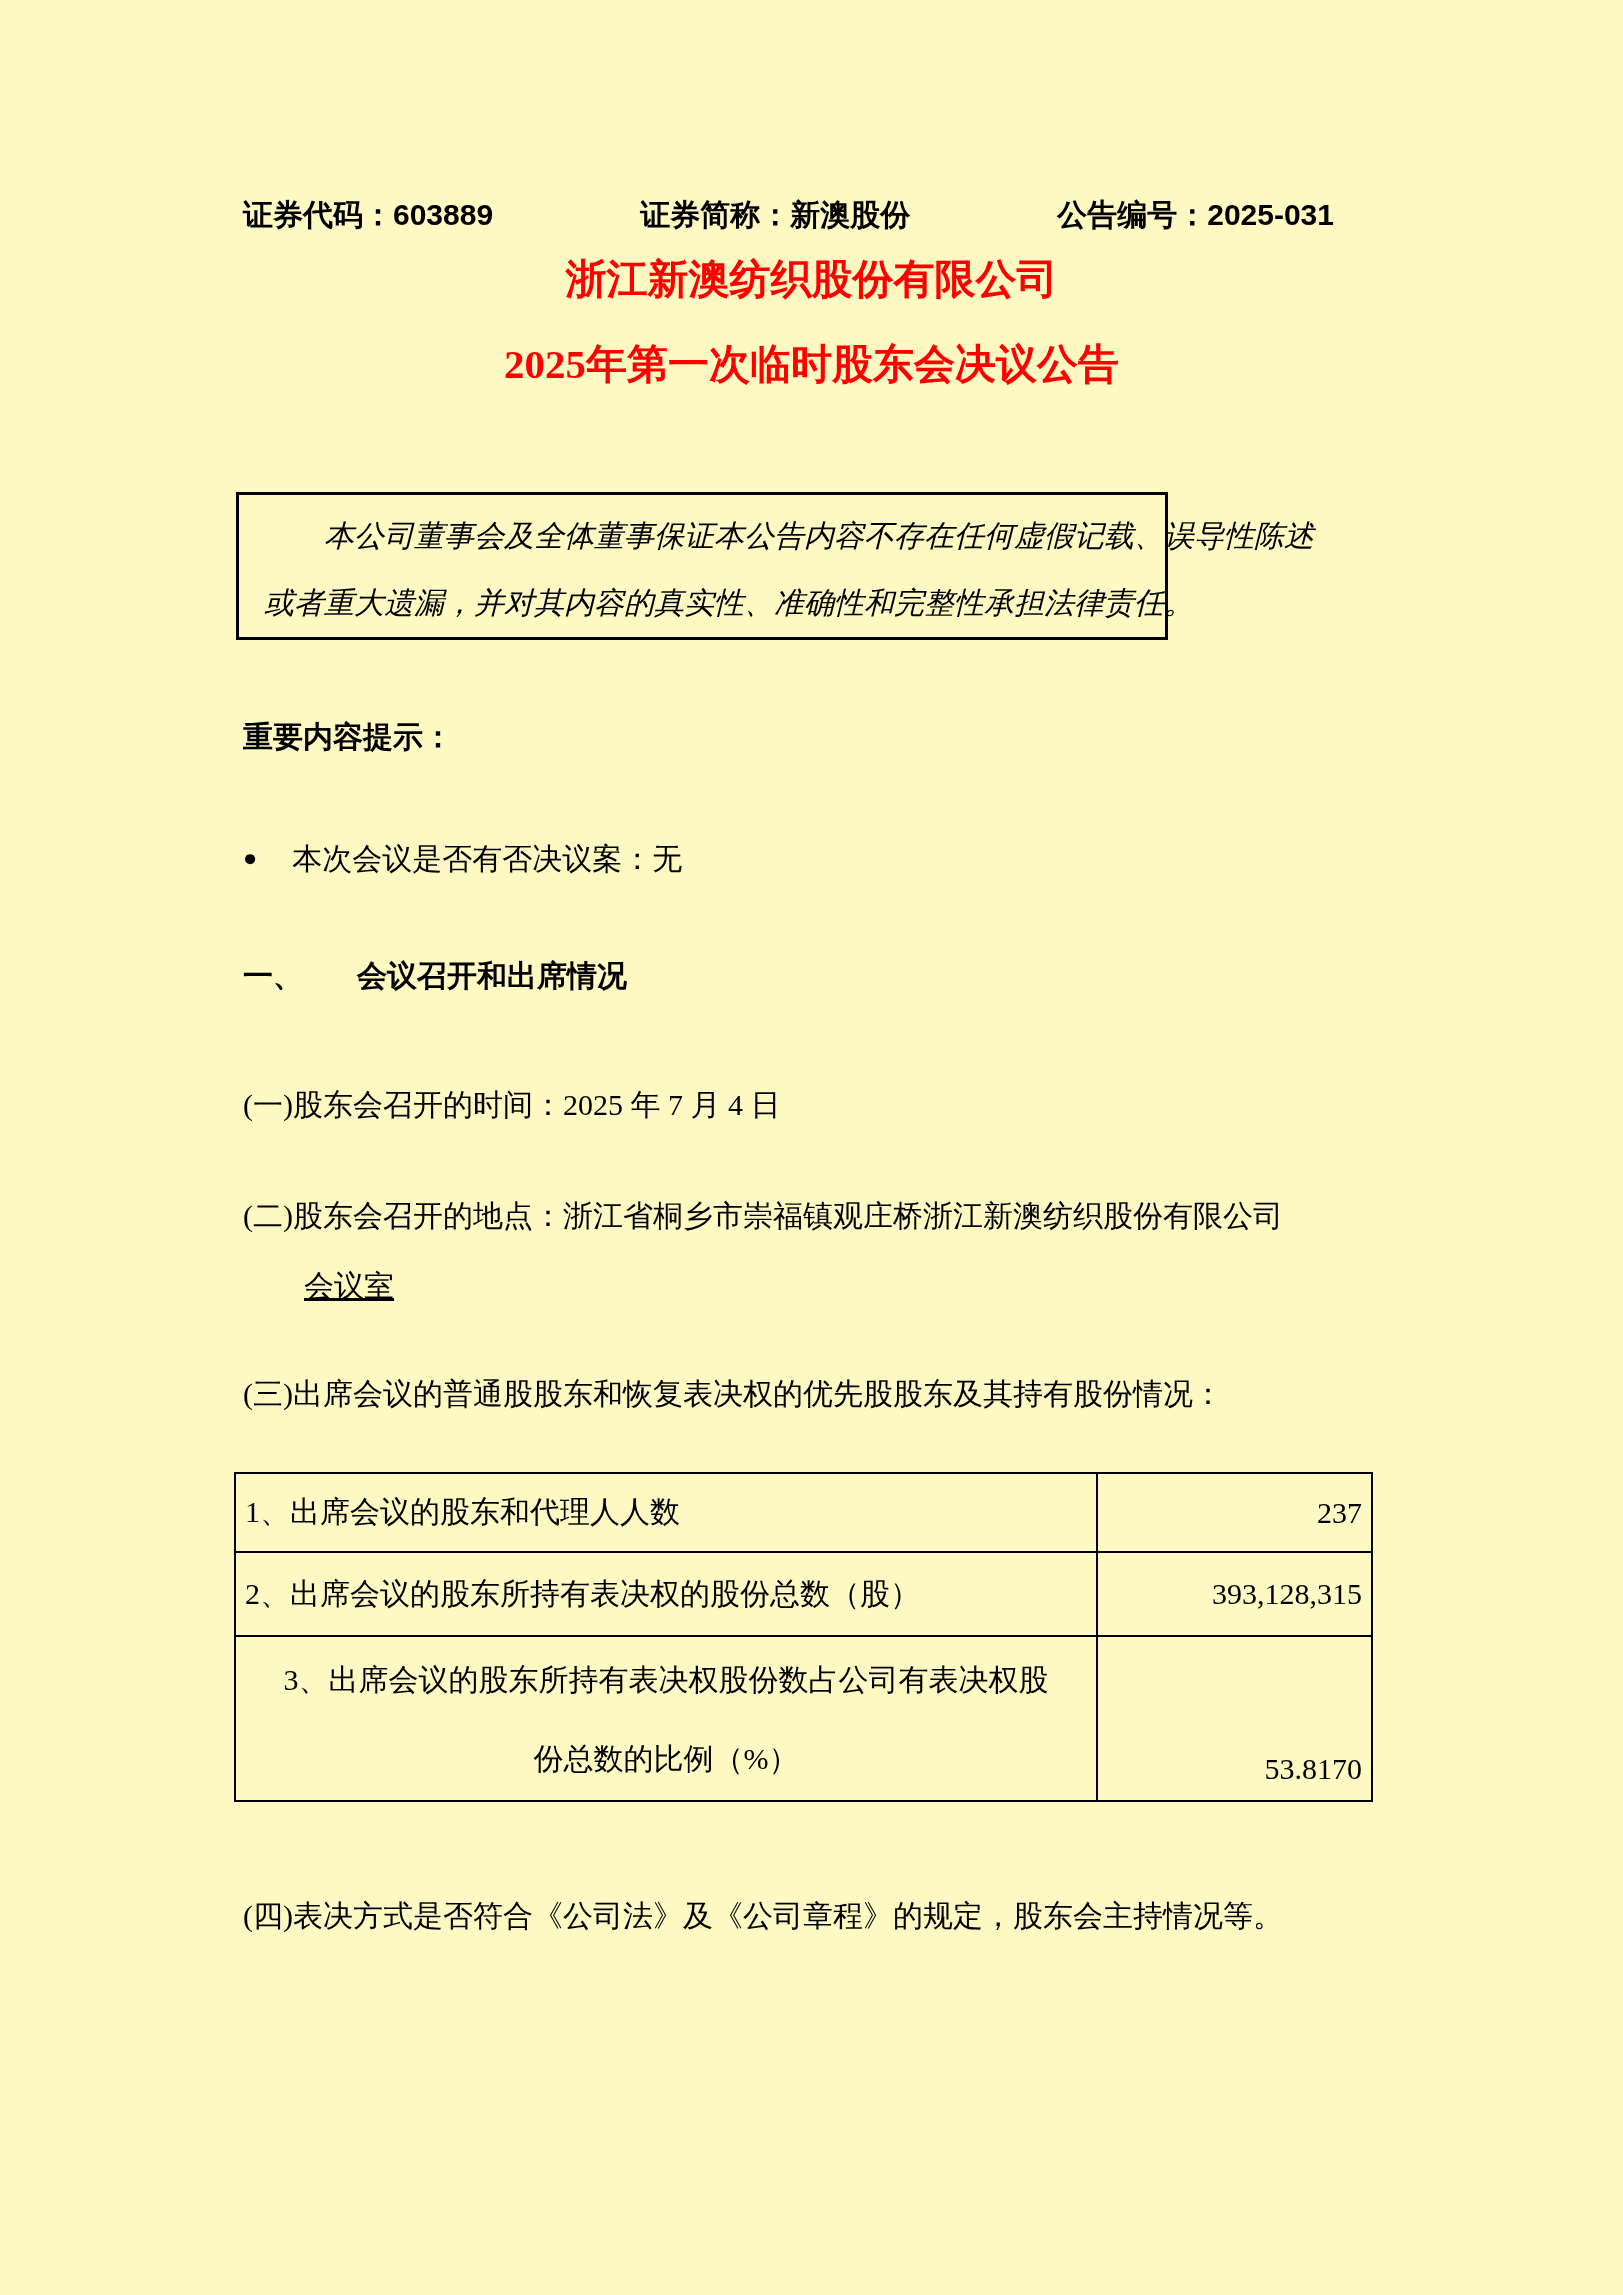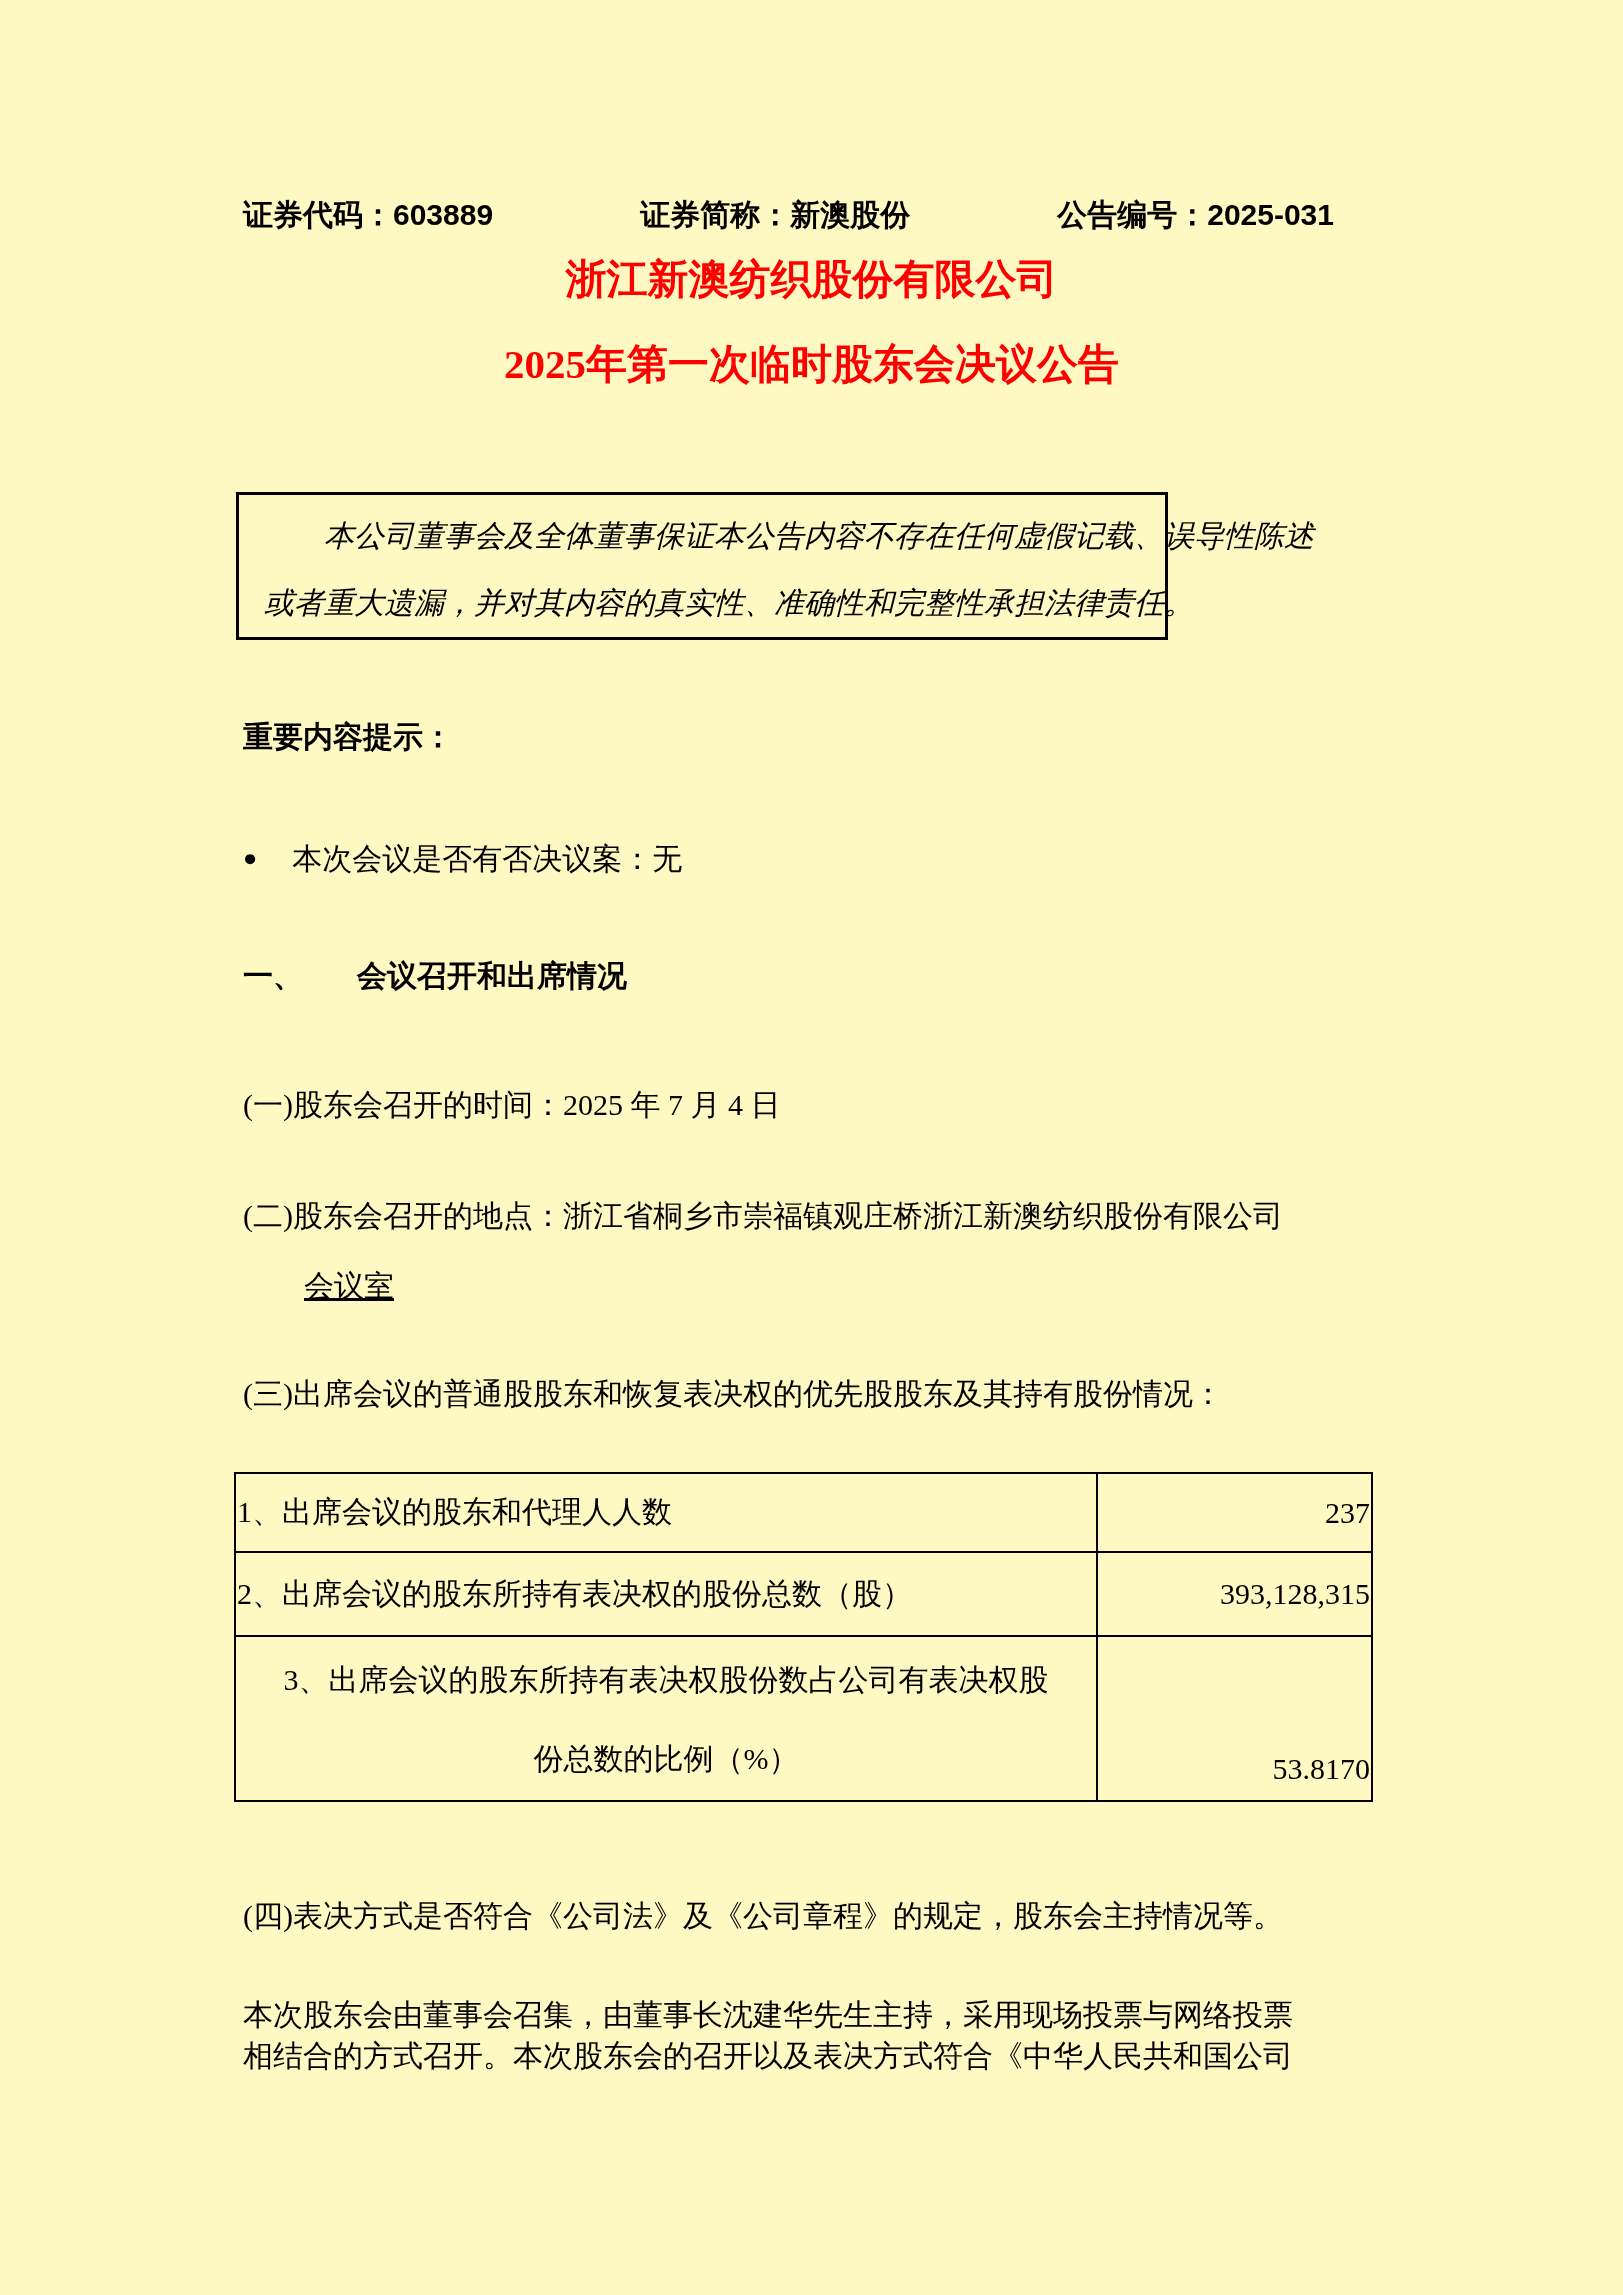--- a/index.html
+++ b/index.html
@@ -60,21 +60,21 @@
     position:absolute;top:1472px;left:234px;width:1139px;height:330px;
     border:2.6px solid #000;box-sizing:border-box;
     display:grid;
     grid-template-columns:862px 1fr;
     grid-template-rows:79px 84px 1fr;
     font-size:30px;
   }
   .att-table .cell{
     border-right:2px solid #000;border-bottom:2px solid #000;
     display:flex;align-items:center;
-    padding:0 1px;box-sizing:border-box;white-space:nowrap;
+    padding:0 9px;box-sizing:border-box;white-space:nowrap;
   }
   .att-table .cell.val{justify-content:flex-end;border-right:none;}
   .att-table .cell.last{border-bottom:none;}
   .att-table .cell.multiline{
     flex-direction:column;align-items:center;justify-content:center;
     line-height:79px;white-space:normal;
   }
   .att-table .cell.val.bottom{align-items:flex-end;padding-bottom:14.4px;}
   
   .closing-para{
@@ -128,19 +128,15 @@
 
     <div class="cell last multiline">
       <div>3、出席会议的股东所持有表决权股份数占公司有表决权股</div>
       <div>份总数的比例（%）</div>
     </div>
     <div class="cell val last bottom">53.8170</div>
   </div>
 
   <div class="body-line item4">(四)表决方式是否符合《公司法》及《公司章程》的规定，股东会主持情况等。</div>
 
-  <div class="closing-para">
-    <div>本次股东会由董事会召集，由董事长沈建华先生主持，采用现场投票与网络投票</div>
-    <div>相结合的方式召开。本次股东会的召开以及表决方式符合《中华人民共和国公司</div>
-  </div>
 
 </div>
 
 
 </body></html>

